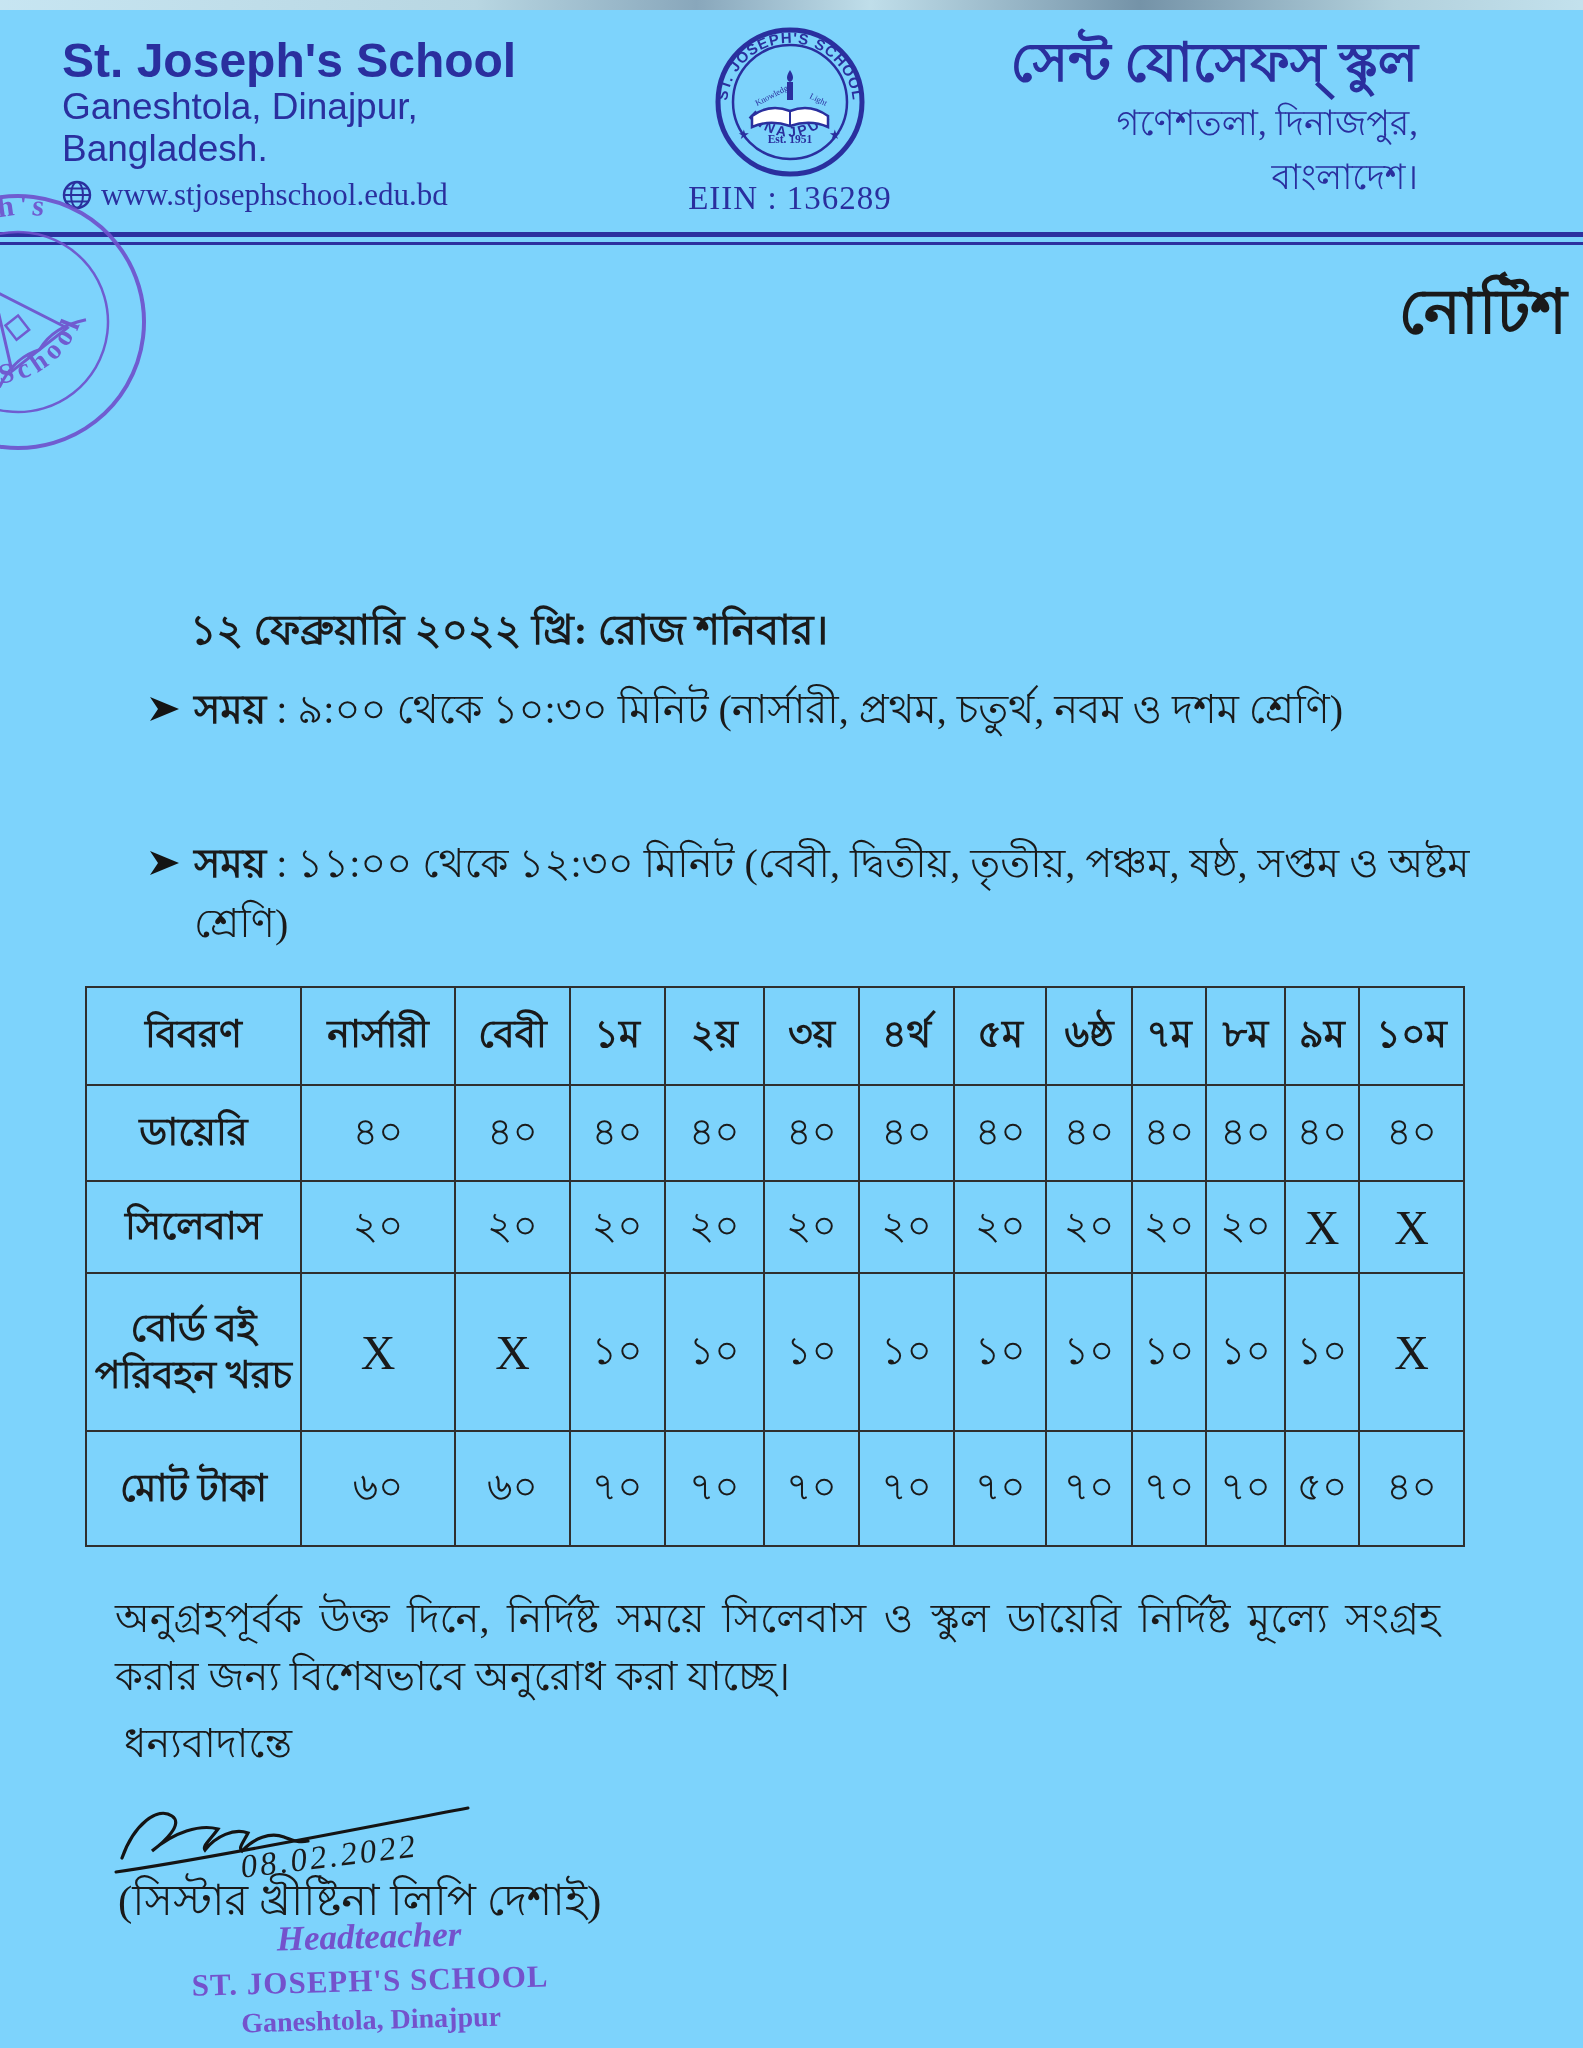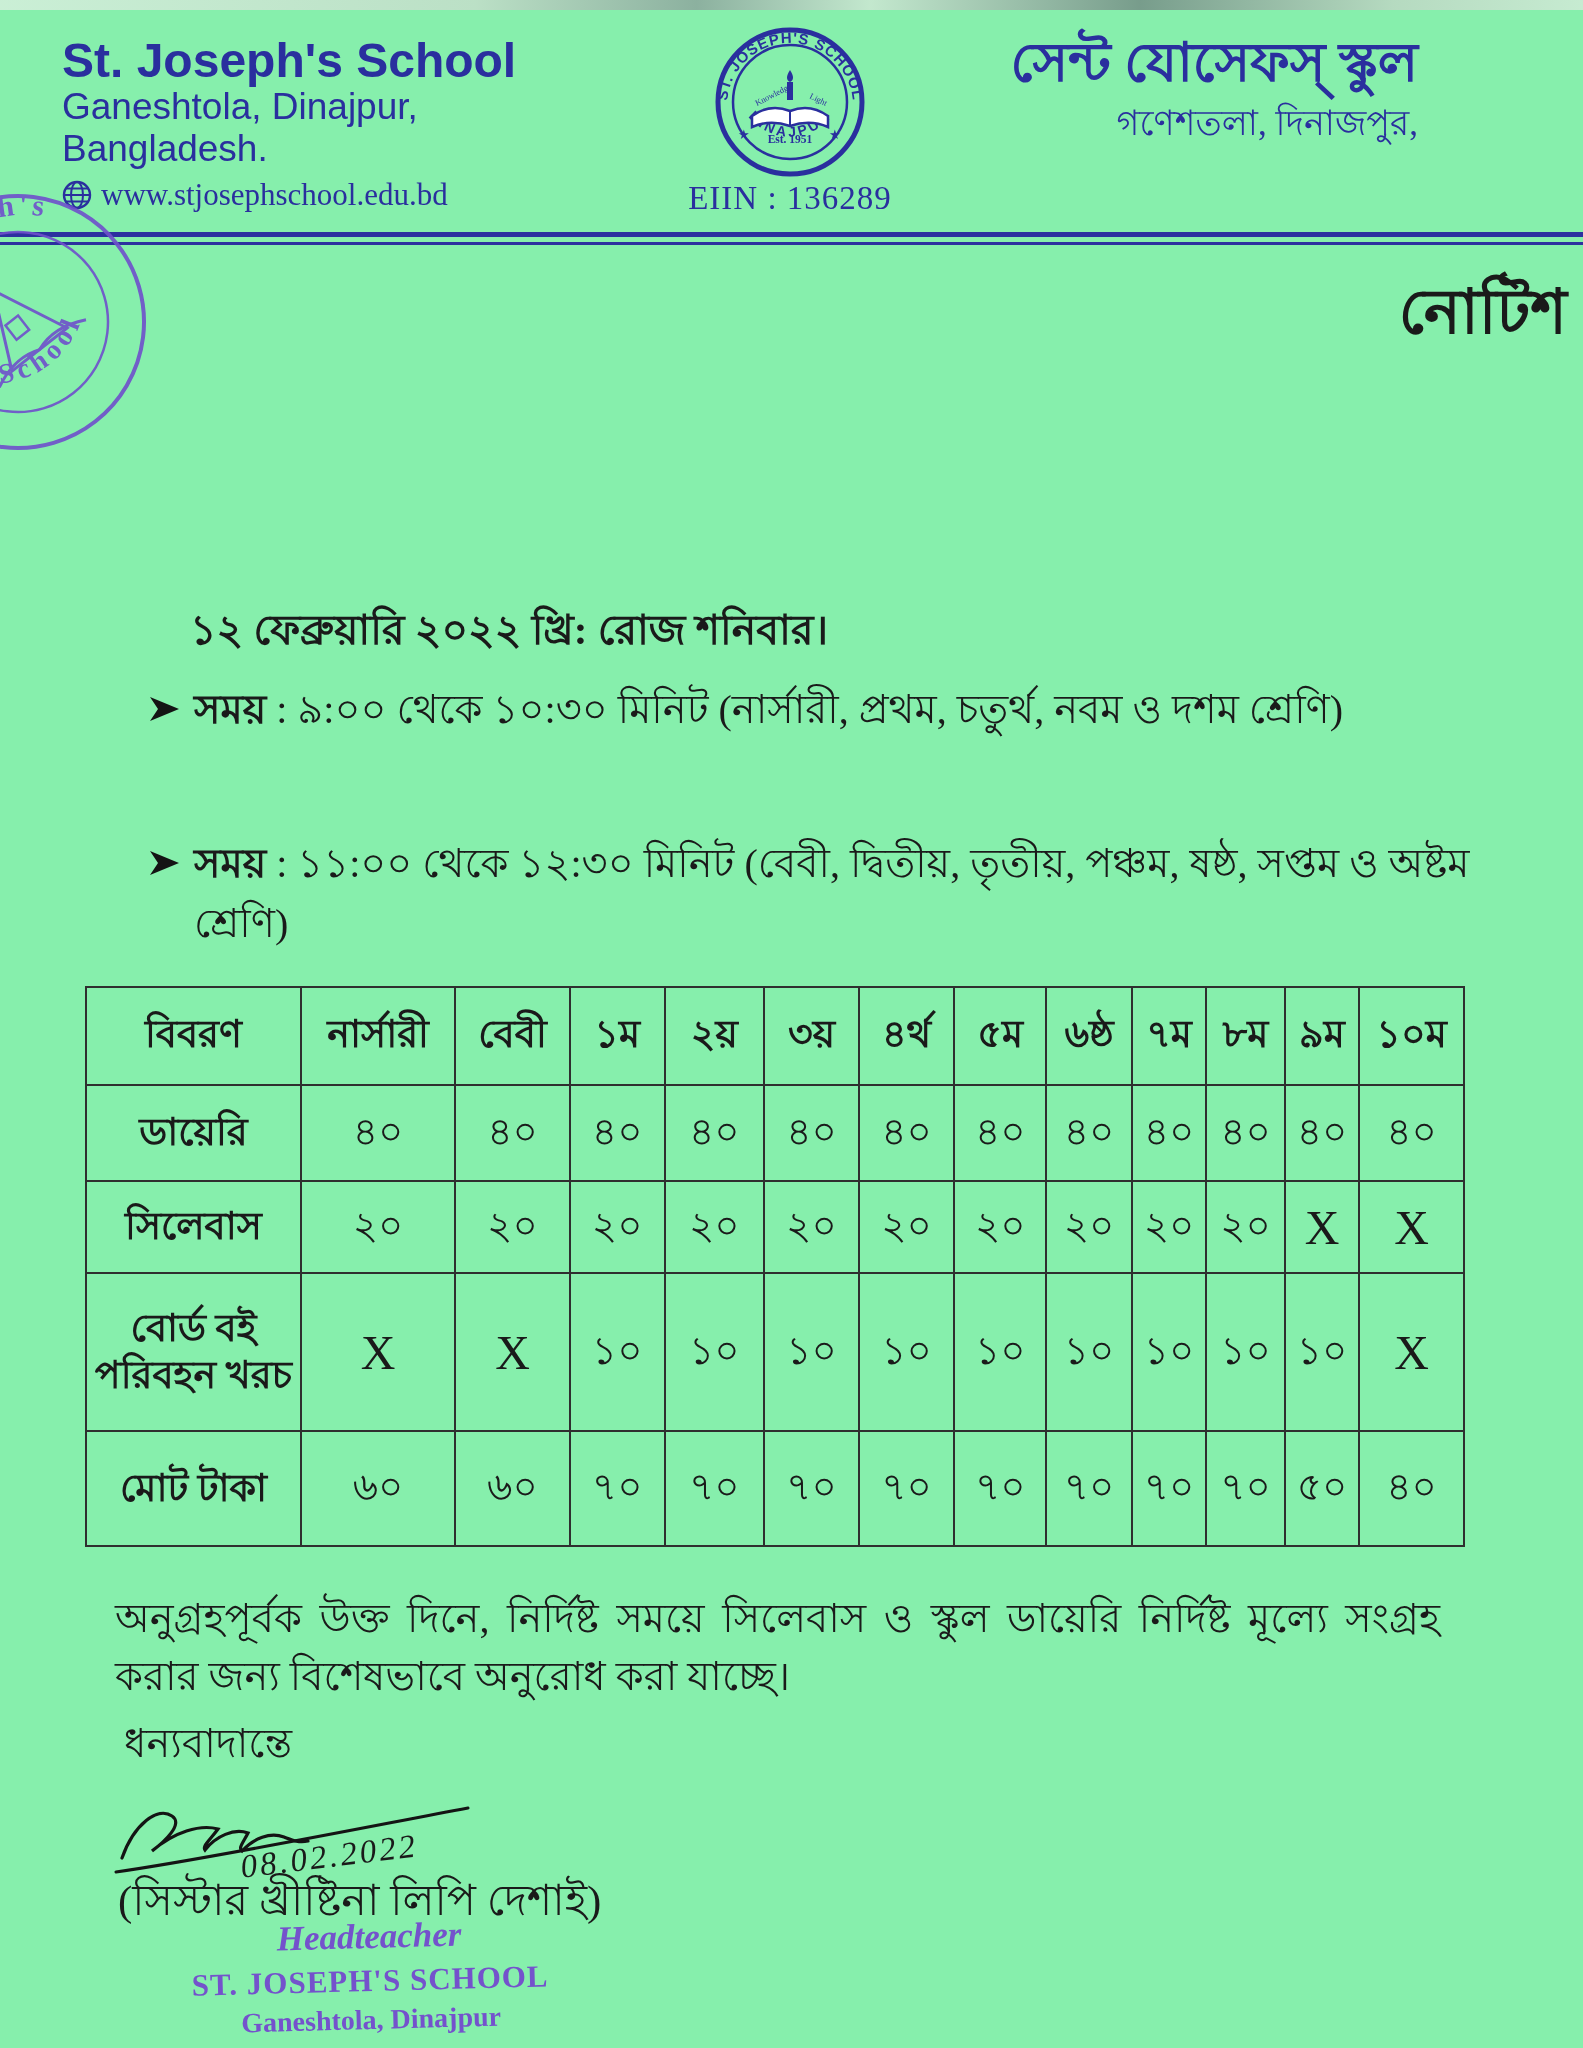--- a/index.html
+++ b/index.html
@@ -1,16 +1,16 @@
 <!DOCTYPE html>
 <html><head>
 <meta charset="utf-8">
 <style>
   html,body{margin:0;padding:0;background:#ffffff;}
-  .page{position:relative;width:1583px;height:2048px;background:#86efac;overflow:hidden;
+  .page{position:relative;width:1583px;height:2048px;background:#7dd3fc;overflow:hidden;
         font-family:"Liberation Serif","DejaVu Serif",serif;color:#1a1a1a;}
   .top-strip{position:absolute;top:0;left:0;right:0;height:10px;opacity:.65;
         background:linear-gradient(90deg,#efefec 0%,#d8d8d4 30%,#8f8f98 44%,#e4e4e0 55%,#70707a 72%,#cfcfcb 88%,#e9e9e5 100%);}
   
   .head-left{position:absolute;left:62px;top:36px;color:#2a2f9e;font-family:"Liberation Sans","DejaVu Sans",sans-serif;}
   .school-name-en{margin:0;font-size:48px;font-weight:bold;letter-spacing:0;line-height:1.05;}
   .addr-en{font-size:37px;line-height:1.12;}
   .website-line{display:flex;align-items:center;gap:9px;margin-top:8px;font-size:31px;
         font-family:"Liberation Serif",serif;}
   .head-center{position:absolute;left:630px;top:26px;width:320px;text-align:center;color:#2a2f9e;}
@@ -104,20 +104,21 @@
       <text x="43" y="80" font-size="8.5" fill="#2a2f9e" transform="rotate(-27 43 80)">Knowledge</text>
       <text x="95" y="72" font-size="8.5" fill="#2a2f9e" transform="rotate(26 95 72)">Light</text>
       <text x="76" y="117" font-size="11.5" font-weight="bold" text-anchor="middle" fill="#2a2f9e">Est. 1951</text>
     </svg>
     <div class="eiin">EIIN : 136289</div>
   </div>
 
   <div class="head-right">
     <div class="school-name-bn">সেন্ট যোসেফস্ স্কুল</div>
     <div class="addr-bn">গণেশতলা, দিনাজপুর,</div>
+    <div class="addr-bn">বাংলাদেশ।</div>
   </div>
 
   <div class="double-rule">
     <div class="r1"></div>
       <div class="r2"></div>
   </div>
 
   <svg class="seal-stamp" viewBox="0 0 300 300">
     <defs>
       <path id="sArcT" d="M 35 160 A 115 115 0 0 1 265 160" fill="none"></path>

